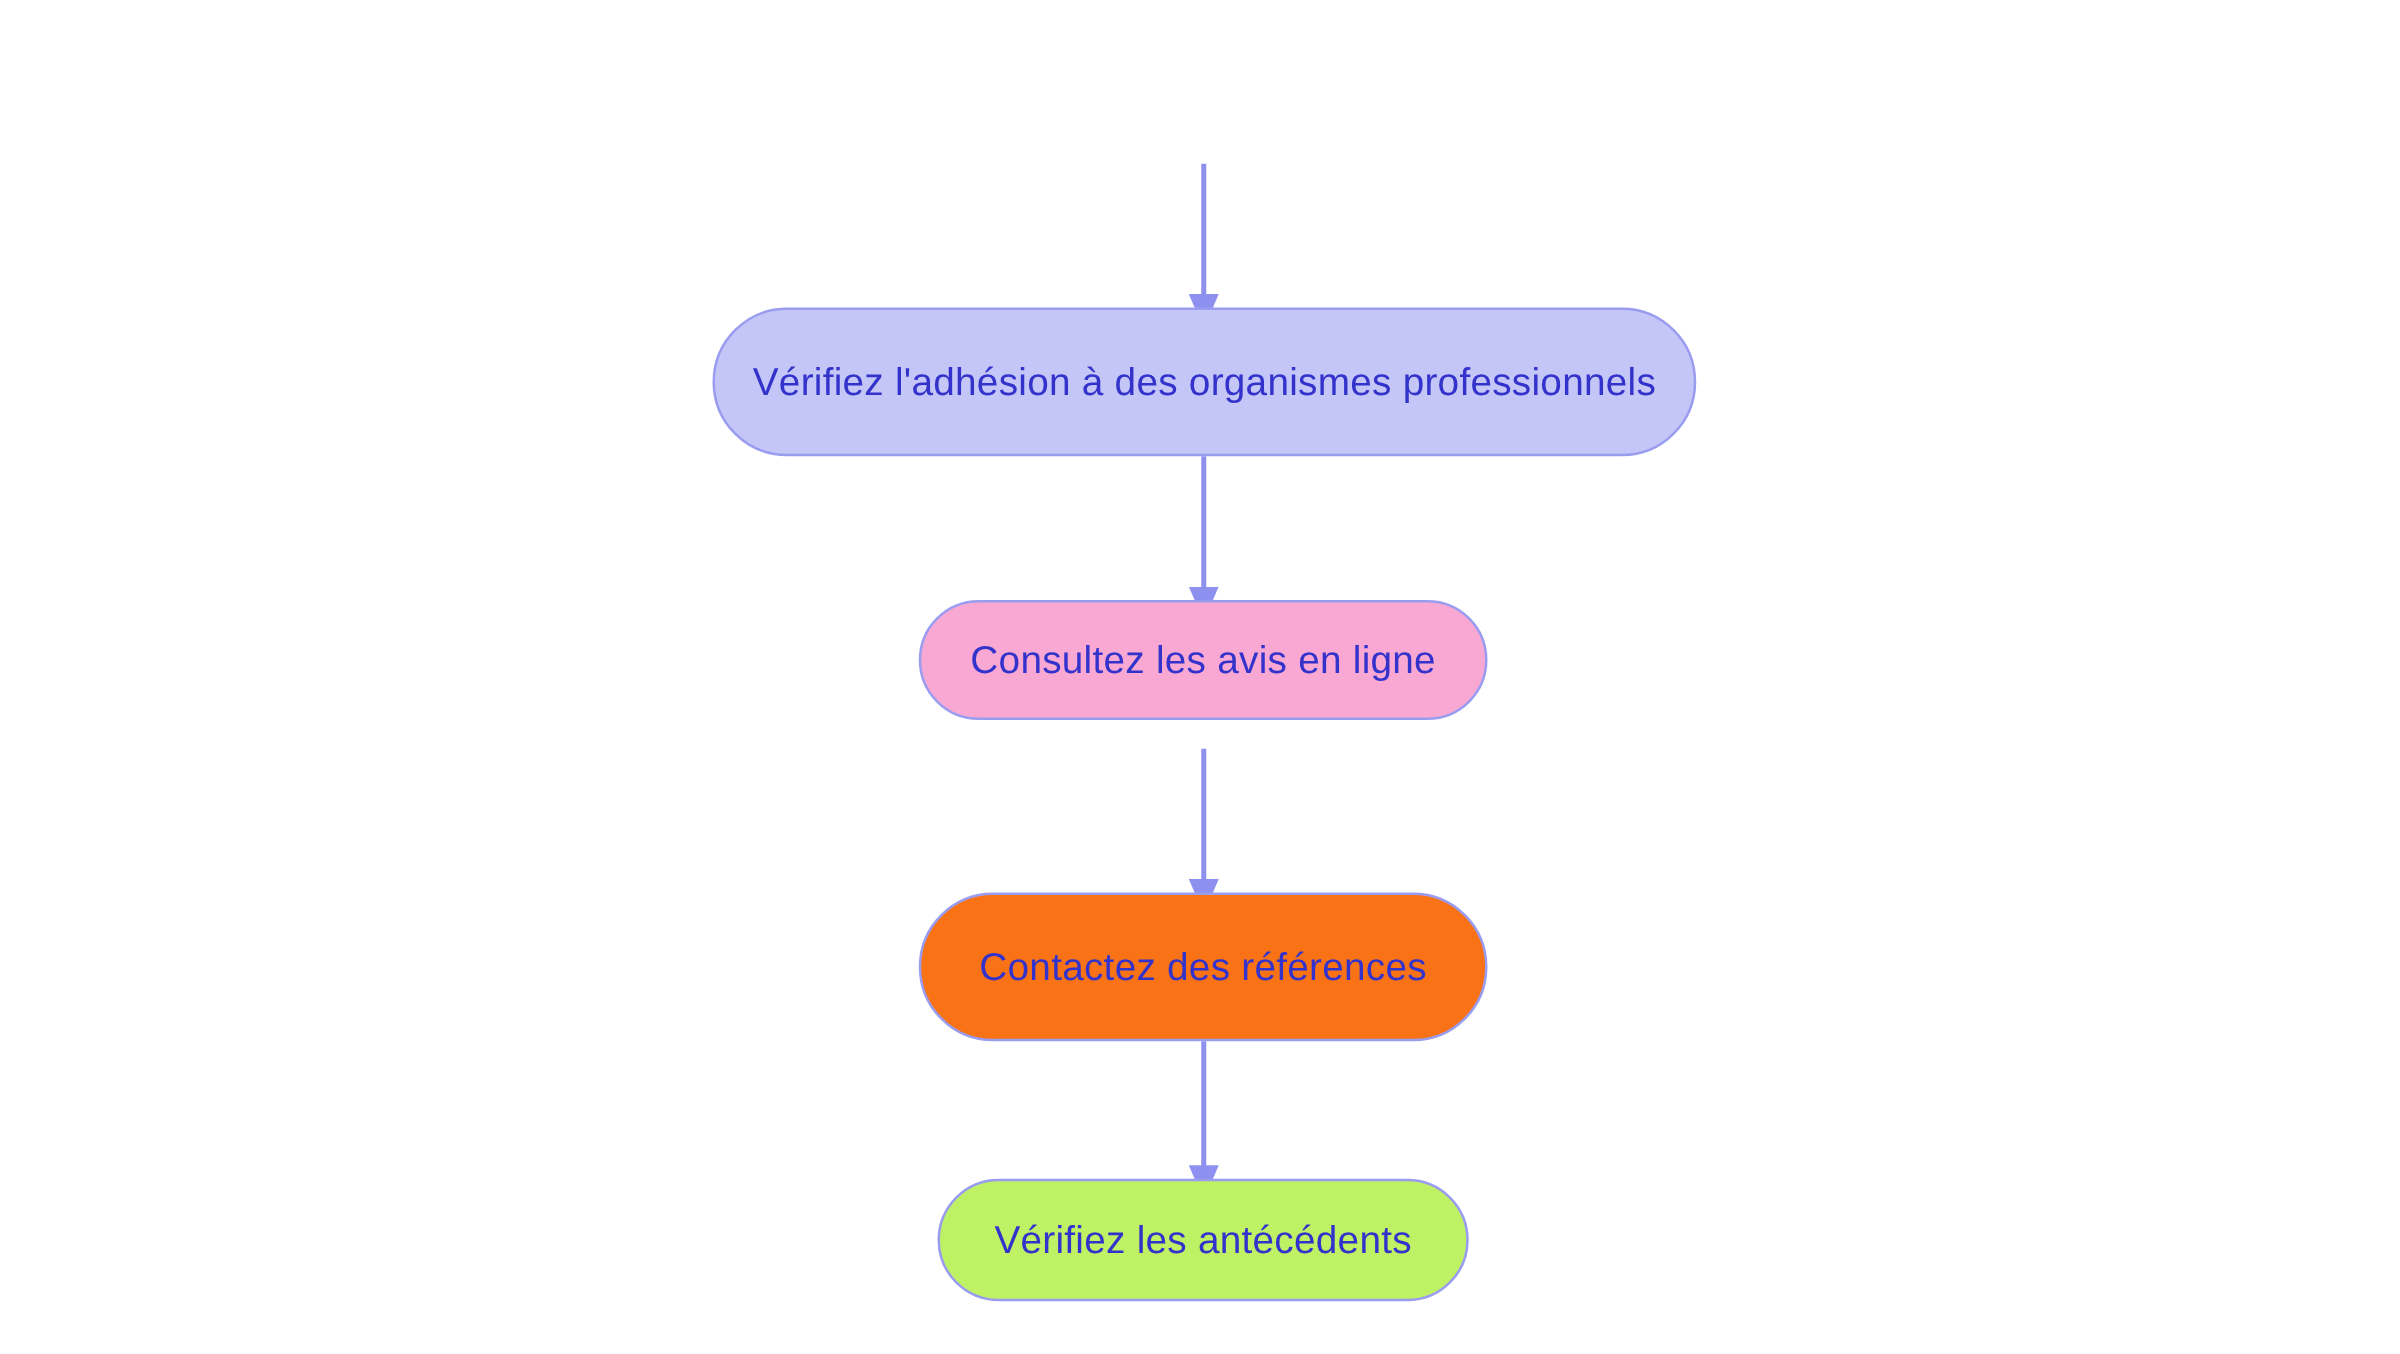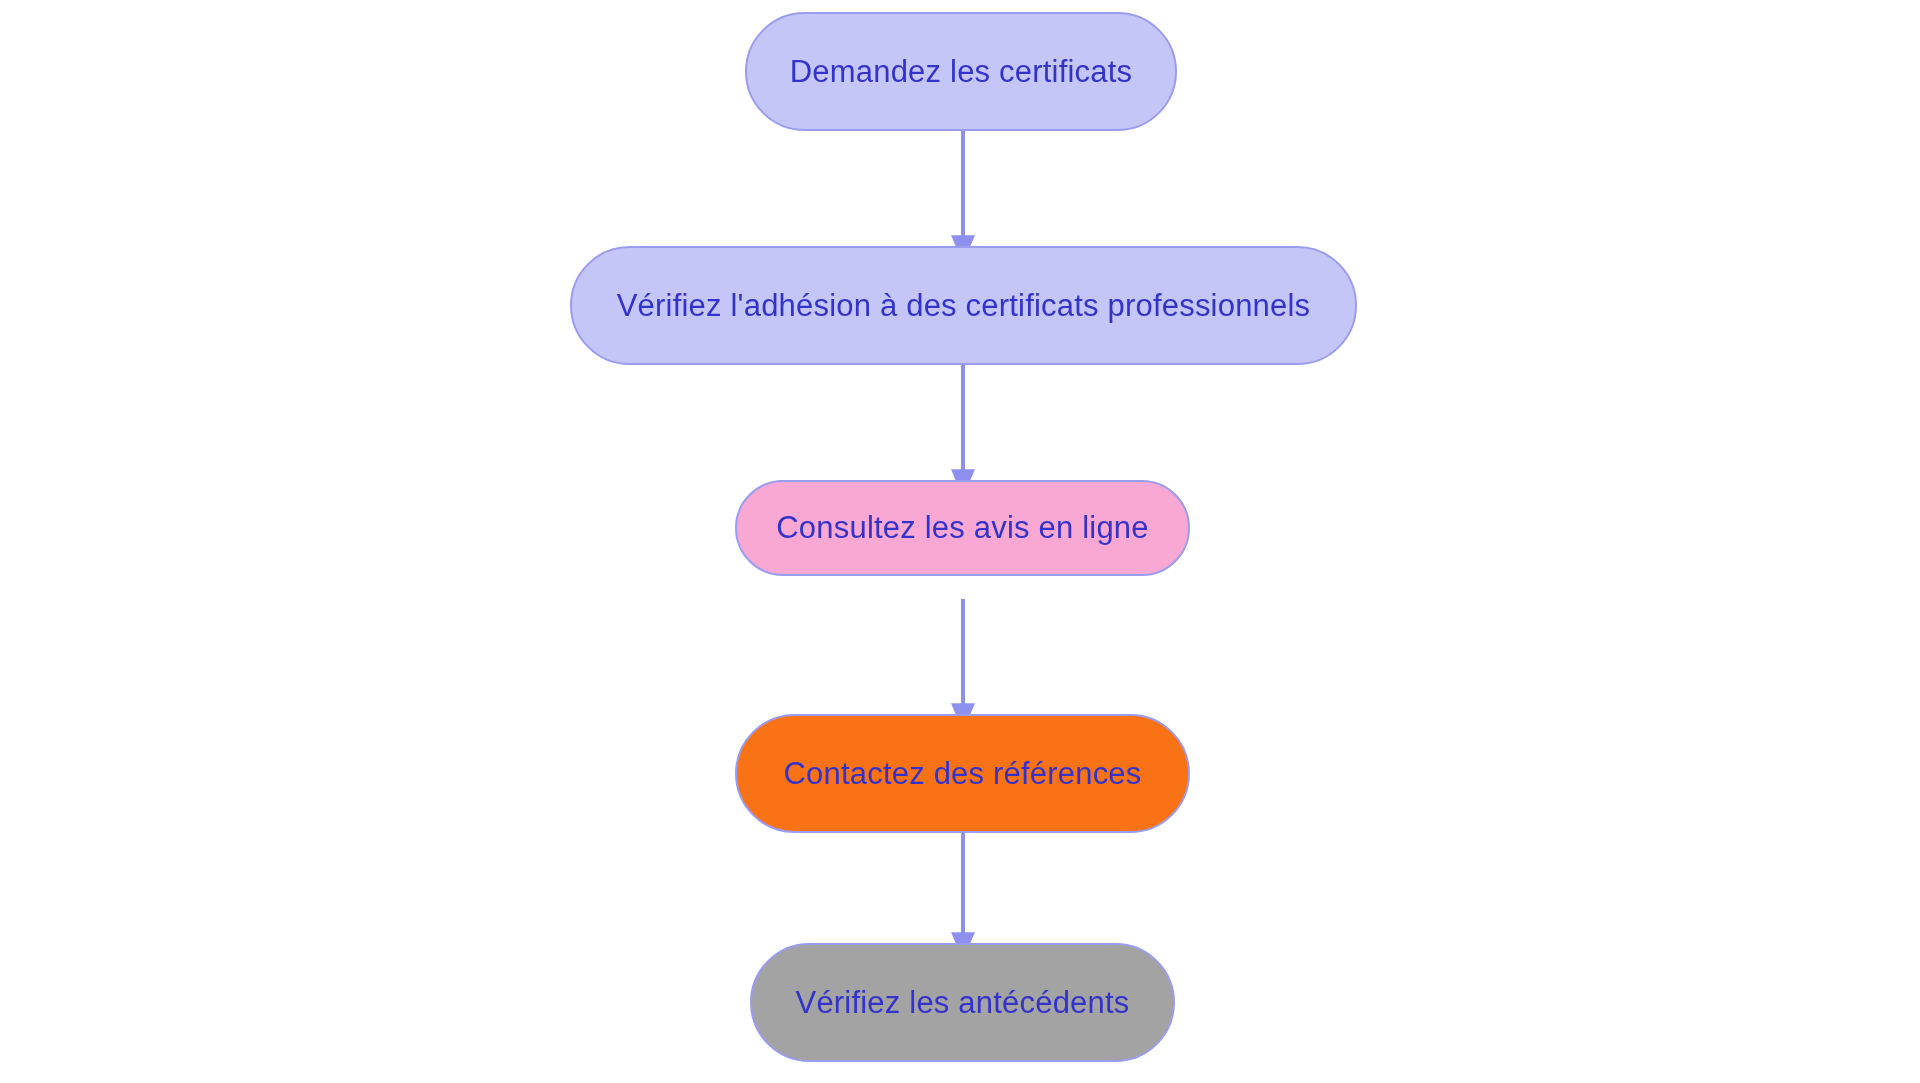--- a/index.html
+++ b/index.html
@@ -78,34 +78,31 @@
       <line x1="963" y1="599" x2="963" y2="708" stroke="#8e90f0" stroke-width="4" marker-end="url(#arrowhead)"></line>
     </g>
 
     <g>
       <line x1="963" y1="833" x2="963" y2="937" stroke="#8e90f0" stroke-width="4" marker-end="url(#arrowhead)"></line>
     </g>
   </svg>
 
   <div class="node-layer">
 
-    <div class="node" id="node-0" style="left: 745px; top: 12px; width: 432px; height: 119px; background: rgb(197, 198, 248); border-color: rgb(154, 156, 240); color: rgb(51, 51, 204);">
-      <span class="node-label">Demandez les certificats</span>
-    </div>
 
     <div class="node" id="node-1" style="left: 570px; top: 246px; width: 787px; height: 119px; background: rgb(197, 198, 248); border-color: rgb(154, 156, 240); color: rgb(51, 51, 204);">
-      <span class="node-label">Vérifiez l'adhésion à des certificats professionnels</span>
+      <span class="node-label">Vérifiez l'adhésion à des organismes professionnels</span>
     </div>
 
     <div class="node" id="node-2" style="left: 735px; top: 480px; width: 455px; height: 96px; background: #f9a8d4; border-color: rgb(154, 156, 240); color: rgb(51, 51, 204);">
       <span class="node-label">Consultez les avis en ligne</span>
     </div>
 
     <div class="node" id="node-3" style="left: 735px; top: 714px; width: 455px; height: 119px; background: #f97316; border-color: rgb(154, 156, 240); color: rgb(51, 51, 204);">
       <span class="node-label">Contactez des références</span>
     </div>
 
-    <div class="node" id="node-4" style="left: 750px; top: 943px; width: 425px; height: 119px; background: #a3a3a3; border-color: rgb(154, 156, 240); color: rgb(51, 51, 204);">
+    <div class="node" id="node-4" style="left: 750px; top: 943px; width: 425px; height: 98px; background: #bef264; border-color: rgb(154, 156, 240); color: rgb(51, 51, 204);">
       <span class="node-label">Vérifiez les antécédents</span>
     </div>
 
   </div>
 </div>
 
 </body></html>

